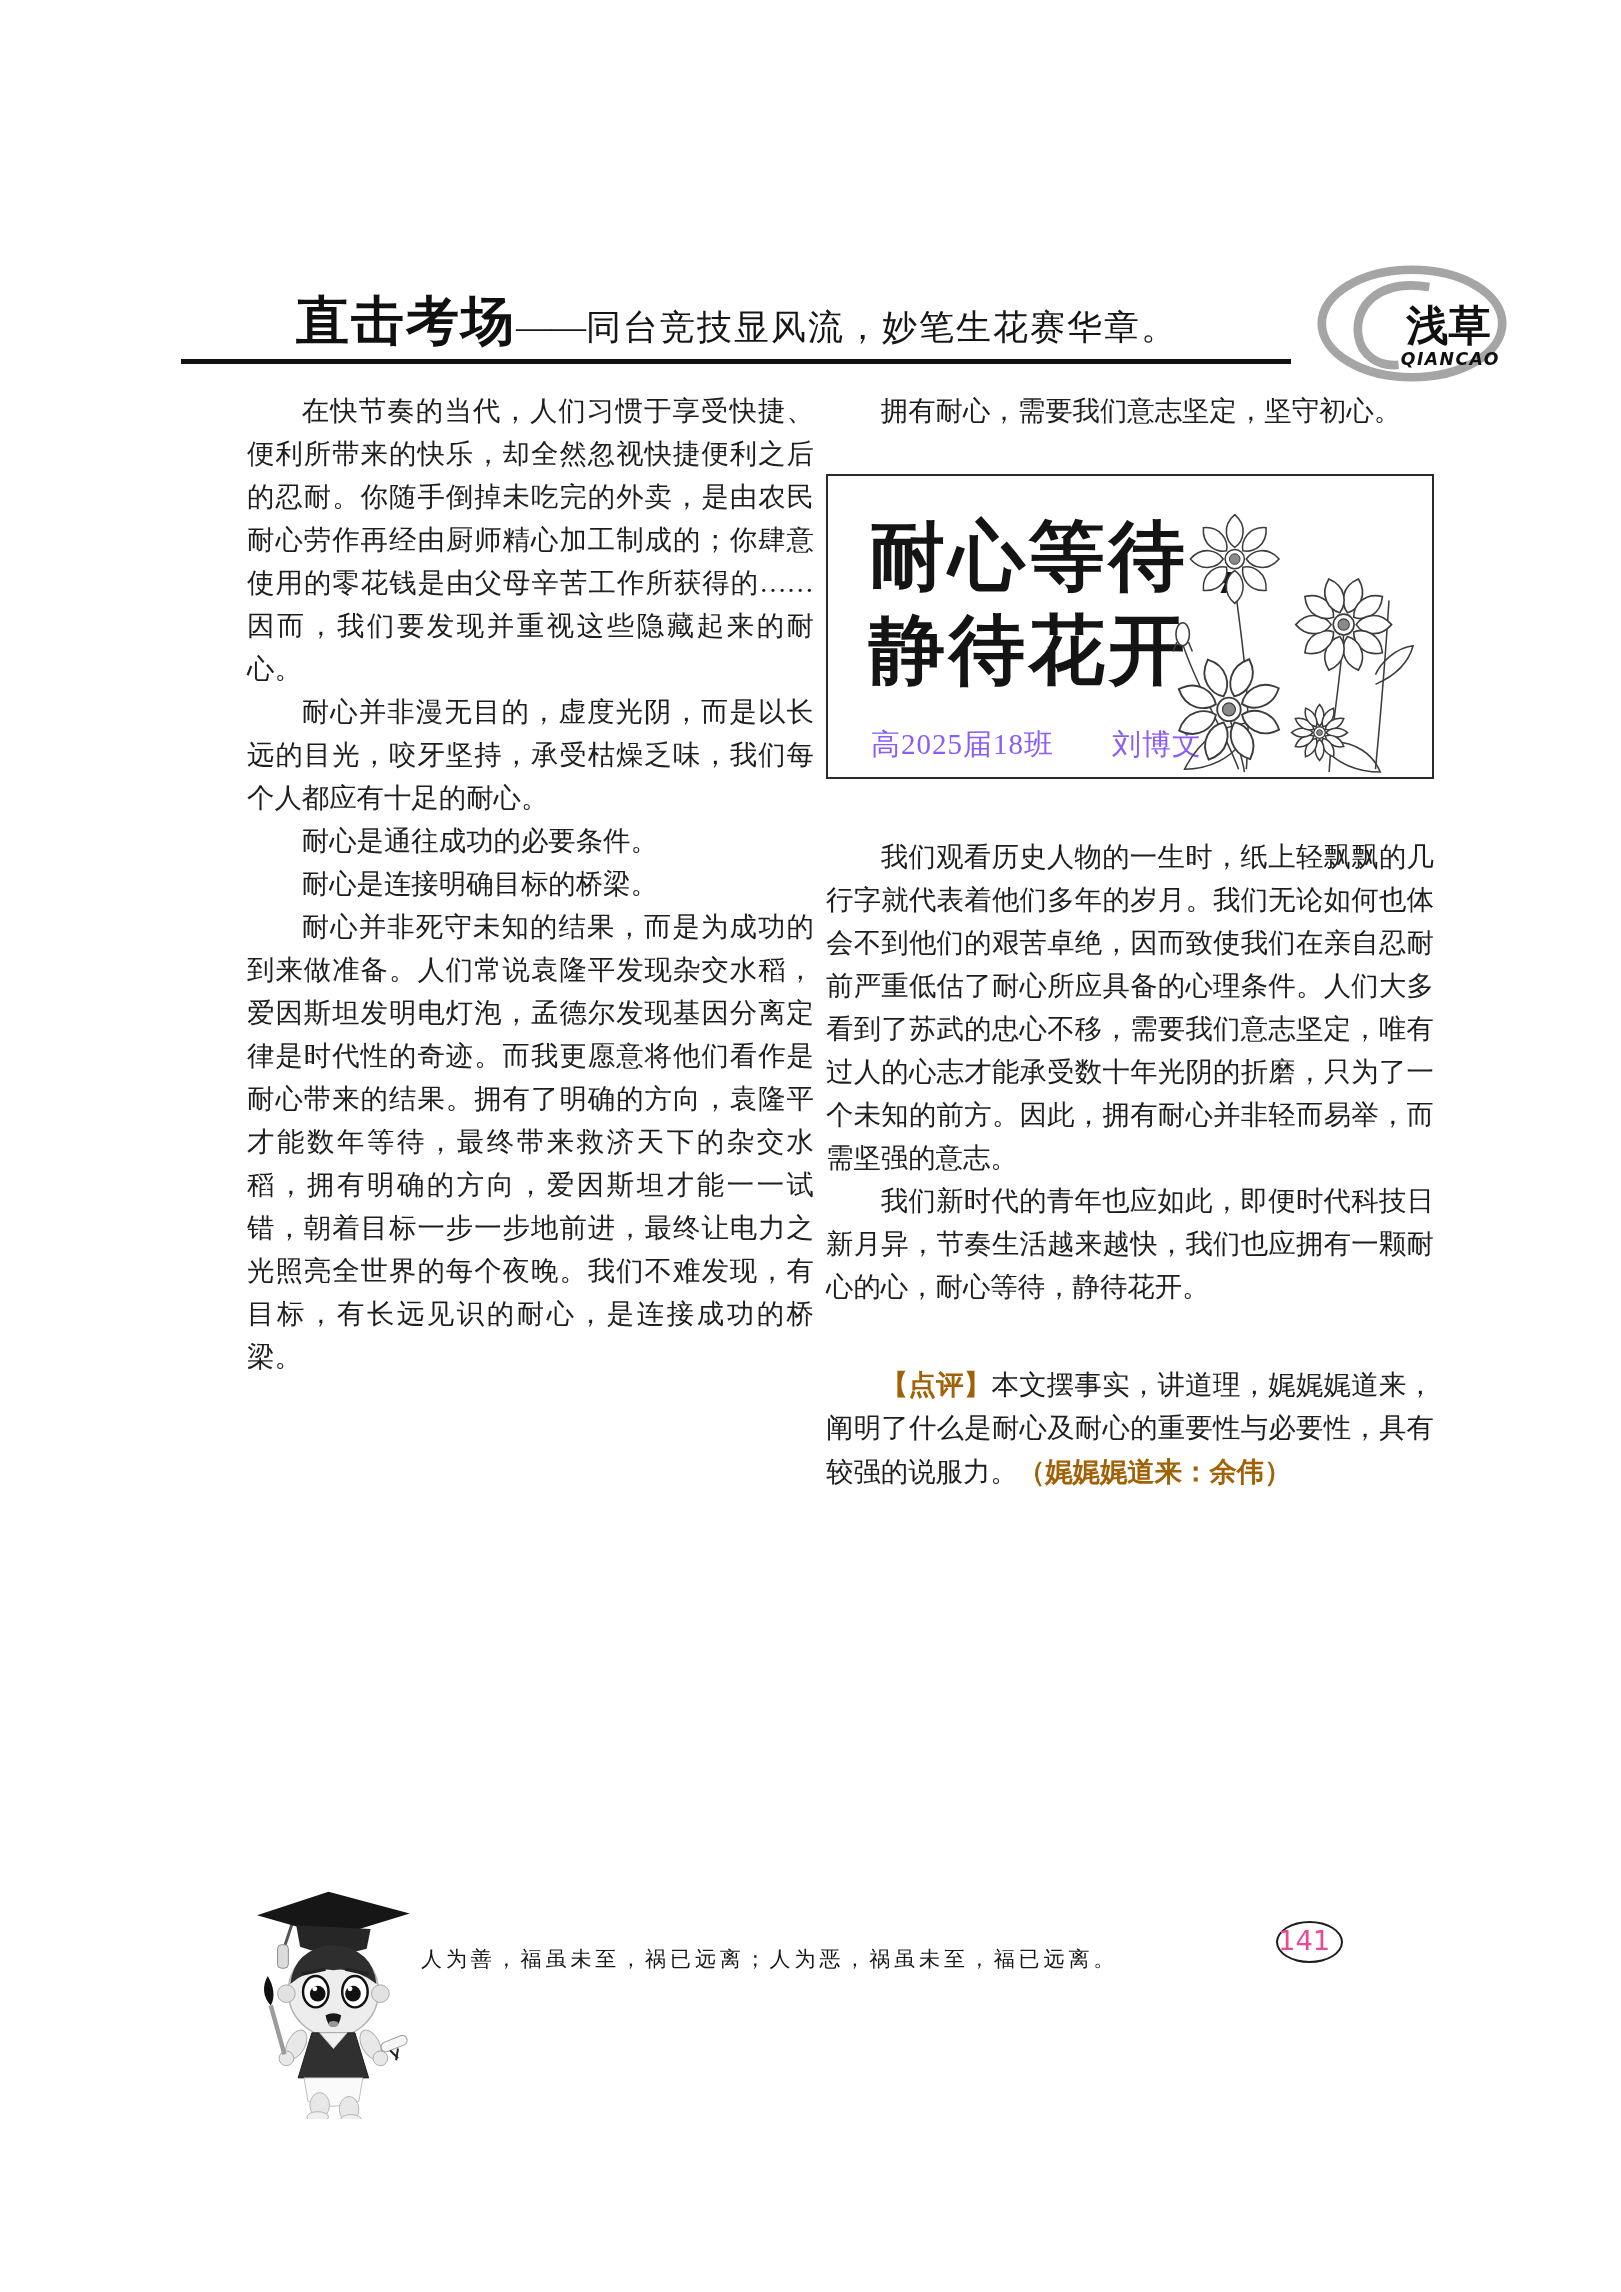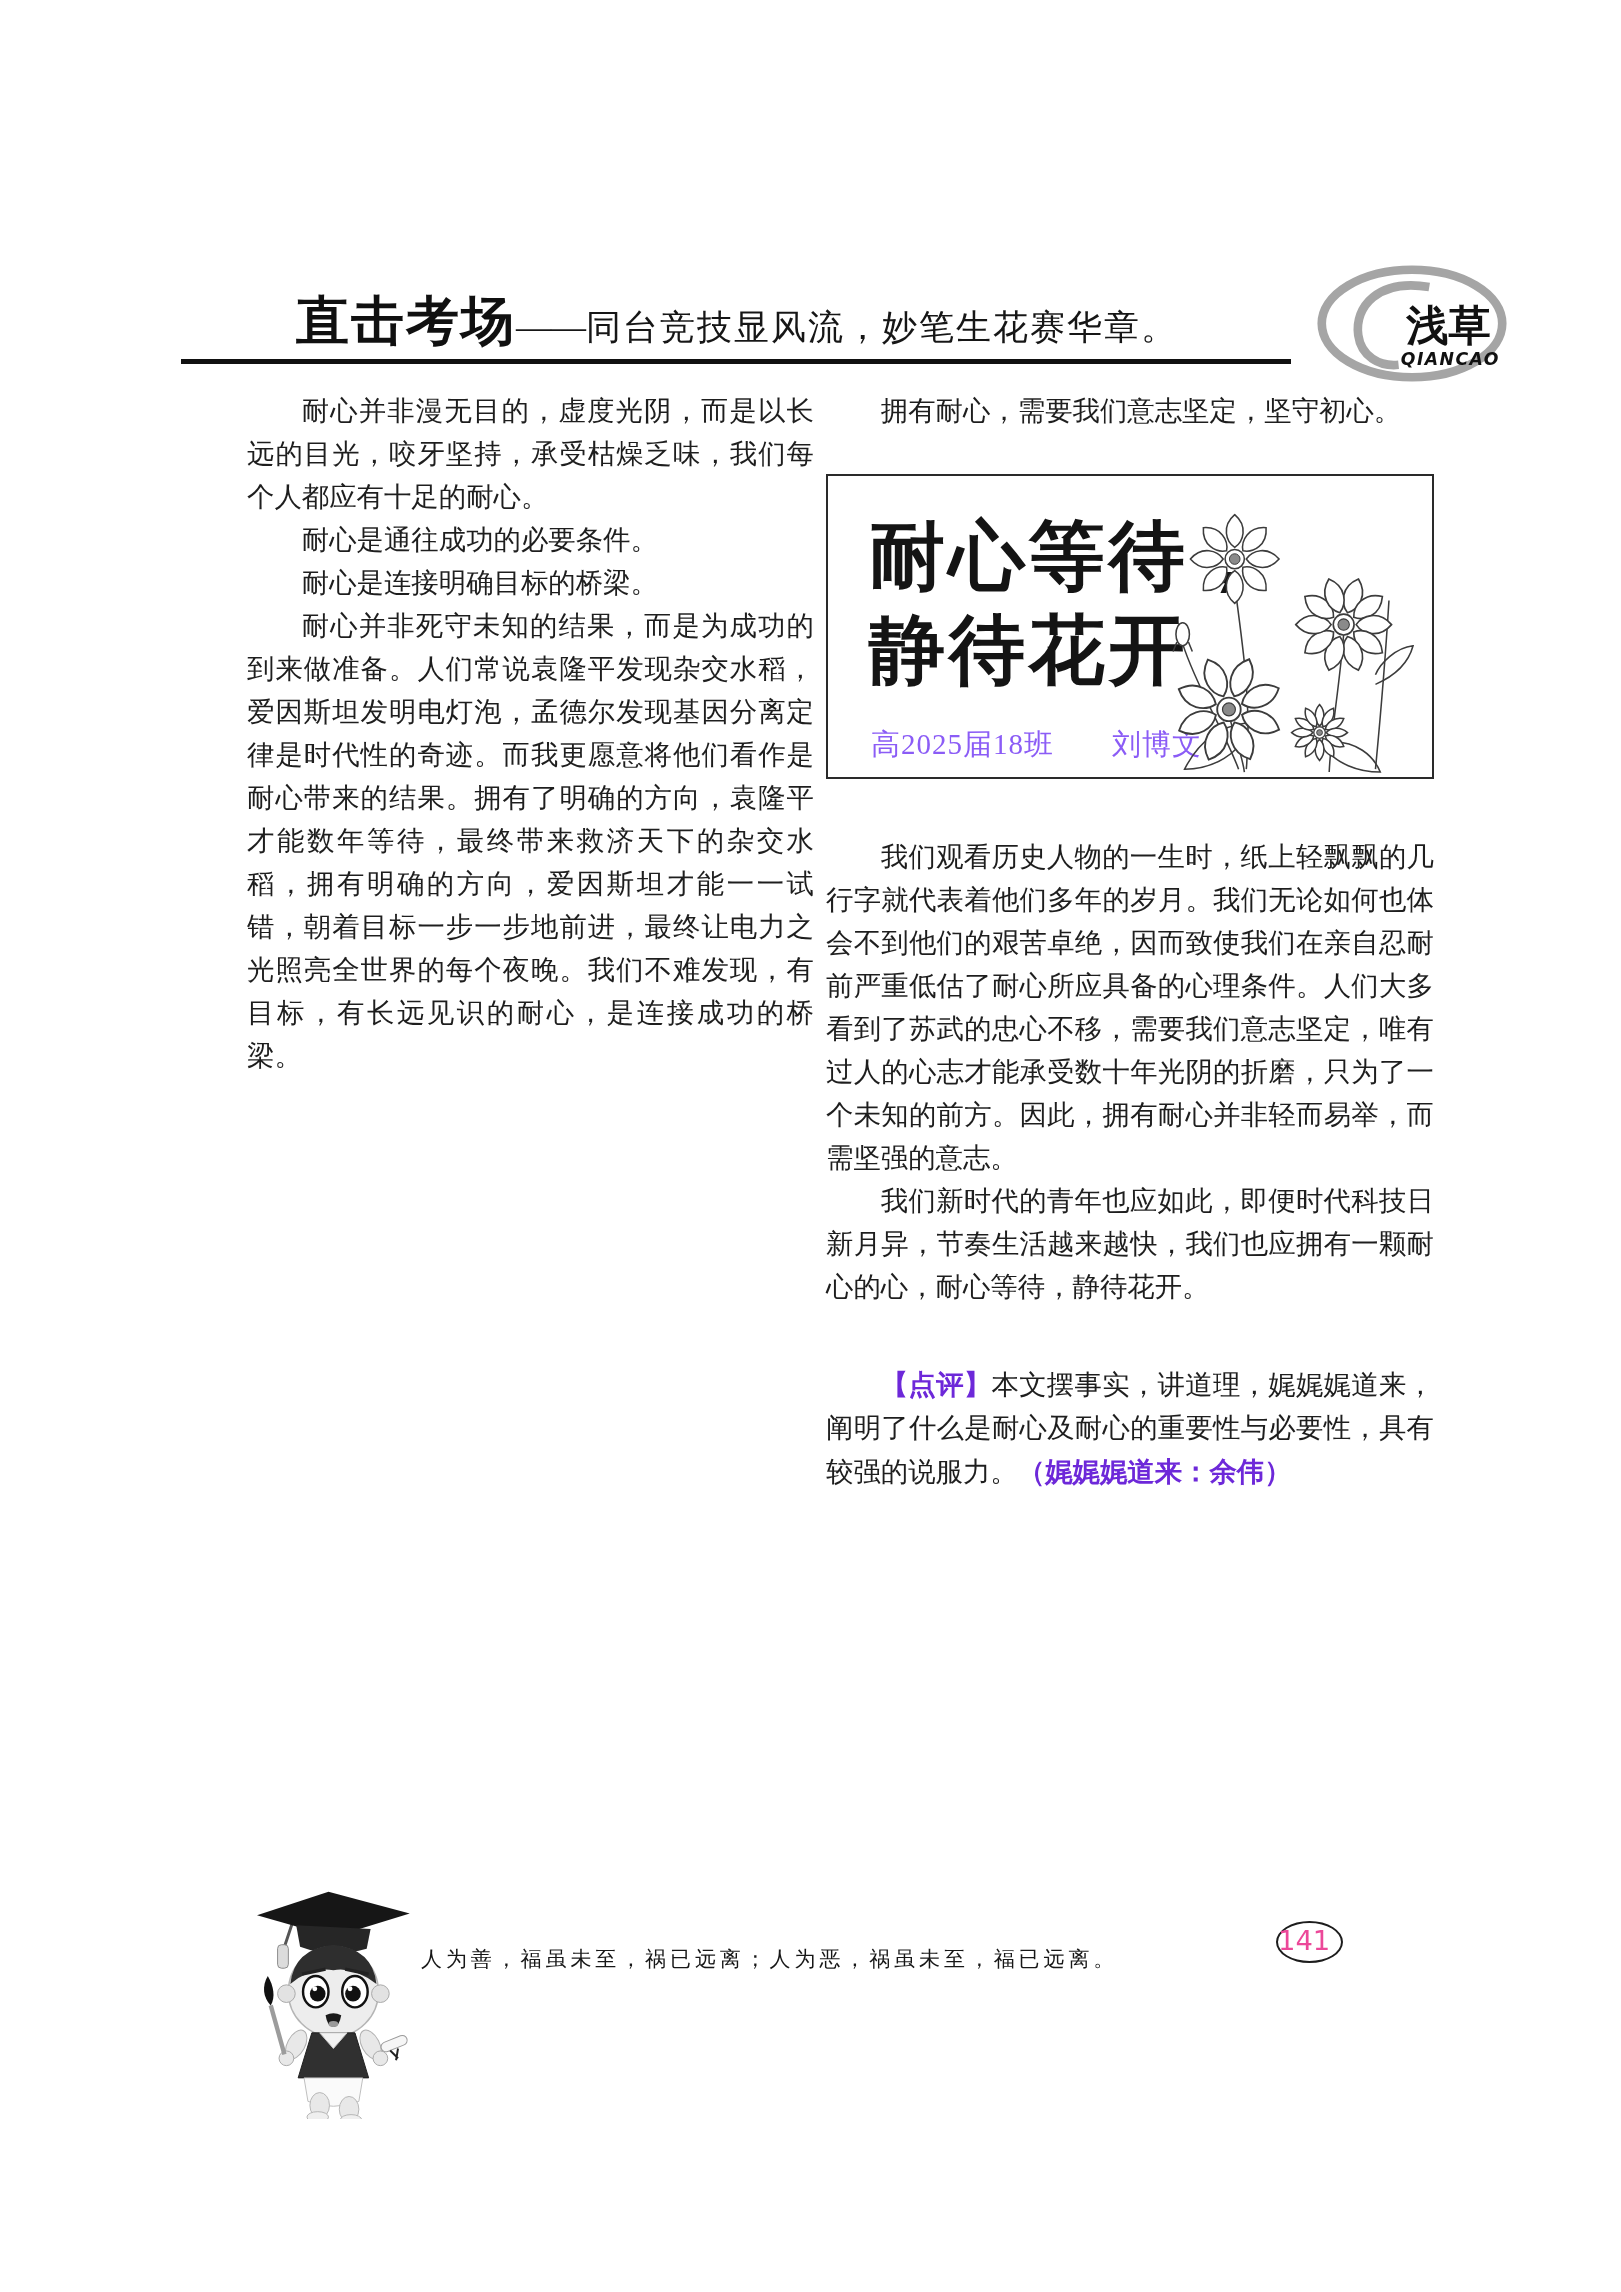--- a/index.html
+++ b/index.html
@@ -57,21 +57,21 @@
     position:absolute;left:43px;top:247px;white-space:nowrap;
     font-size:29px;color:#8b5cf6;letter-spacing:1px;
   }
   .byline-gap{display:inline-block;width:2em;}
   .box-flowers{position:absolute;right:3.9px;top:3.9px;width:294px;height:294px;}
 
   
   .comment{margin-top:54px;}
   .comment-label,.comment-teacher{
     font-family:"DejaVu Sans","Liberation Sans",sans-serif;
-    font-weight:700;color:#6d28d9;
+    font-weight:700;color:#a16207;
   }
   .comment-body{color:#1e1e1e;}
 
   
   .mascot{position:absolute;left:233px;top:1884px;width:191px;height:235px;}
   .footer-motto{
     position:absolute;left:421px;top:1945px;width:814px;
     font-size:21px;letter-spacing:3.9px;color:#171717;white-space:nowrap;
   }
   .page-number-badge{
@@ -101,20 +101,21 @@
   <div class="logo">
     <svg viewBox="0 0 200 128" width="192" height="123">
       <ellipse cx="100" cy="63" rx="94" ry="56" fill="none" stroke="#a5a5a5" stroke-width="9"></ellipse>
       <path d="M118 25 C 64 16, 40 46, 44 75 C 47 97, 66 108, 86 106" fill="none" stroke="#a5a5a5" stroke-width="9"></path>
       <text x="138" y="80" text-anchor="middle" font-family="DejaVu Sans, sans-serif" font-weight="700" font-size="44" fill="#111">浅草</text>
       <text x="140" y="106" text-anchor="middle" font-family="DejaVu Sans, sans-serif" font-style="italic" font-weight="700" font-size="18" letter-spacing="1.5" fill="#111">QIANCAO</text>
     </svg>
   </div>
 
   <div class="col col-left">
+    <p class="para">在快节奏的当代，人们习惯于享受快捷、便利所带来的快乐，却全然忽视快捷便利之后的忍耐。你随手倒掉未吃完的外卖，是由农民耐心劳作再经由厨师精心加工制成的；你肆意使用的零花钱是由父母辛苦工作所获得的……因而，我们要发现并重视这些隐藏起来的耐心。</p>
     <p class="para">耐心并非漫无目的，虚度光阴，而是以长远的目光，咬牙坚持，承受枯燥乏味，我们每个人都应有十足的耐心。</p>
     <p class="para">耐心是通往成功的必要条件。</p>
     <p class="para">耐心是连接明确目标的桥梁。</p>
     <p class="para">耐心并非死守未知的结果，而是为成功的到来做准备。人们常说袁隆平发现杂交水稻，爱因斯坦发明电灯泡，孟德尔发现基因分离定律是时代性的奇迹。而我更愿意将他们看作是耐心带来的结果。拥有了明确的方向，袁隆平才能数年等待，最终带来救济天下的杂交水稻，拥有明确的方向，爱因斯坦才能一一试错，朝着目标一步一步地前进，最终让电力之光照亮全世界的每个夜晚。我们不难发现，有目标，有长远见识的耐心，是连接成功的桥梁。</p>
   </div>
 
   <div class="col col-right">
     <p class="para">拥有耐心，需要我们意志坚定，坚守初心。</p>
 
     <div class="title-box">

